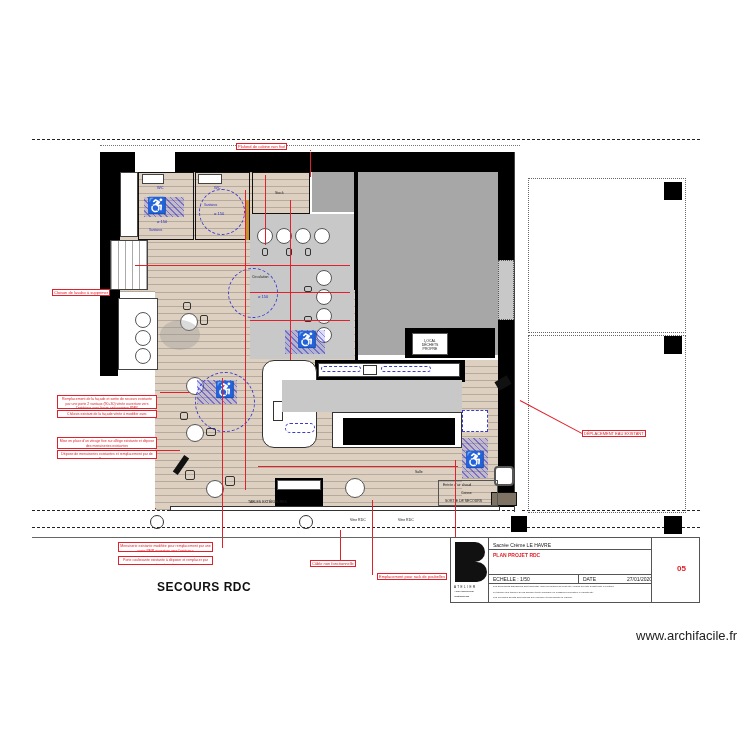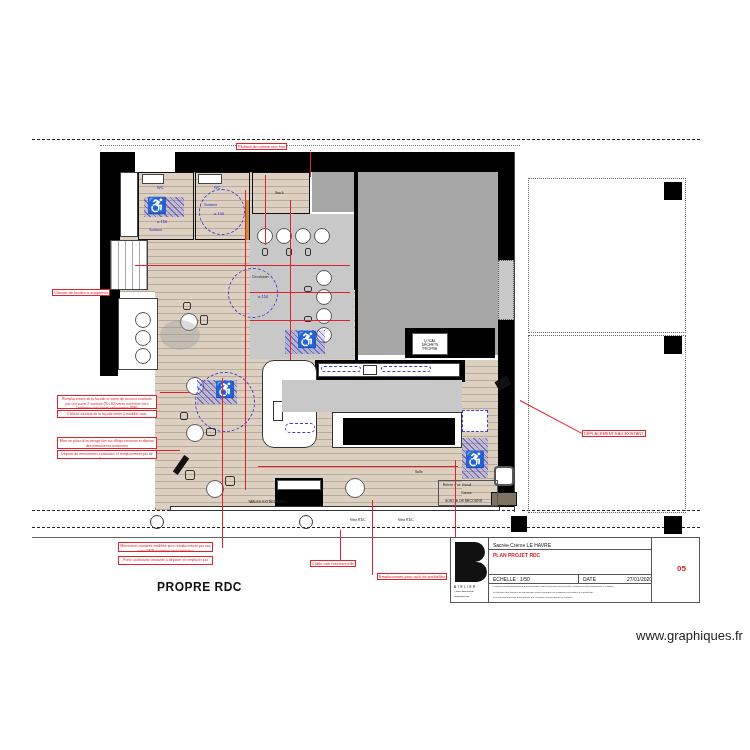--- a/index.html
+++ b/index.html
@@ -193,22 +193,22 @@
 <div class="abs redbox" style="left:57px;top:395px;width:100px;height:14px;">Remplacement de la façade et sortie de secours existante par une porte 2 vantaux (90+30) vitrée ouverture vers l'extérieur avec barre anti-panique PMR</div>
 <div class="abs redbox" style="left:57px;top:410px;width:100px;height:8px;">Châssis existant de la façade vitrée à modifier avec changement de la porte</div>
 <div class="abs redbox" style="left:57px;top:437px;width:100px;height:12px;">Mise en place d'un vitrage fixe sur allège existante et dépose des menuiseries existantes</div>
 <div class="abs redbox" style="left:57px;top:450px;width:100px;height:9px;">Dépose de menuiseries existantes et remplacement par de nouvelles menuiseries</div>
 <div class="abs redbox" style="left:118px;top:542px;width:95px;height:10px;">Menuiserie existante modifiée pour remplacement par une porte PMR ouverture vers l'extérieur</div>
 <div class="abs redbox" style="left:118px;top:556px;width:95px;height:9px;">Porte coulissante existante à déposer et remplacer par porte automatique</div>
 <div class="abs redlabel" style="left:310px;top:560px;">Câble non fonctionnelle</div>
 <div class="abs redlabel" style="left:377px;top:573px;">Emplacement pour rack de poubelles</div>
 <div class="abs redlabel" style="left:582px;top:430px;">DÉPLACEMENT EAU EXISTANT</div>
 
-<div class="abs title" style="left:157px;top:580px;">PROPRE RDC</div>
-<div class="abs watermark" style="left:636px;top:628px;">www.graphiques.fr</div>
+<div class="abs title" style="left:157px;top:580px;">SECOURS RDC</div>
+<div class="abs watermark" style="left:636px;top:628px;">www.archifacile.fr</div>
 
 <div class="abs" style="left:32px;top:537px;width:668px;height:1px;background:#666;"></div>
 <div class="abs" style="left:450px;top:537px;width:250px;height:66px;border:1px solid #555;background:#fff;">
 
   <div class="abs" style="left:0;top:0;width:38px;height:64px;border-right:1px solid #555;">
     <div class="abs" style="left:4px;top:4px;width:10px;height:40px;background:#111;"></div>
     <div class="abs" style="left:14px;top:4px;width:20px;height:20px;background:#111;border-radius:0 10px 10px 0;"></div>
     <div class="abs" style="left:14px;top:24px;width:22px;height:20px;background:#111;border-radius:0 11px 11px 0;"></div>
     <div class="abs" style="left:3px;top:47px;font-size:3px;letter-spacing:1.5px;color:#111;">ATELIER</div>
     <div class="abs" style="left:3px;top:52px;font-size:2.5px;color:#111;">ARCHITECTURE</div>

